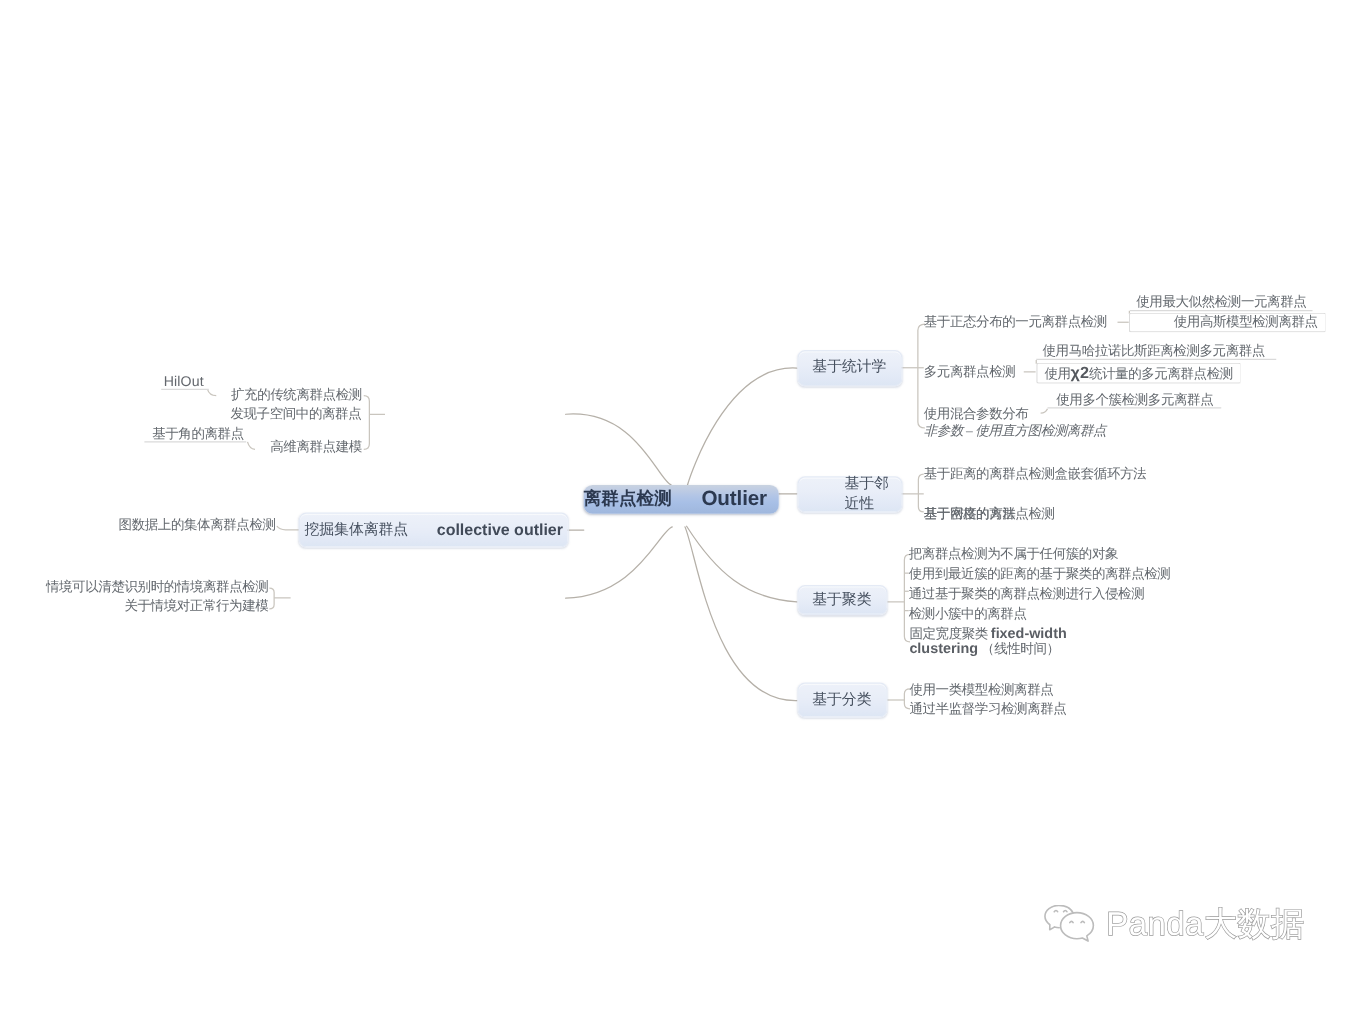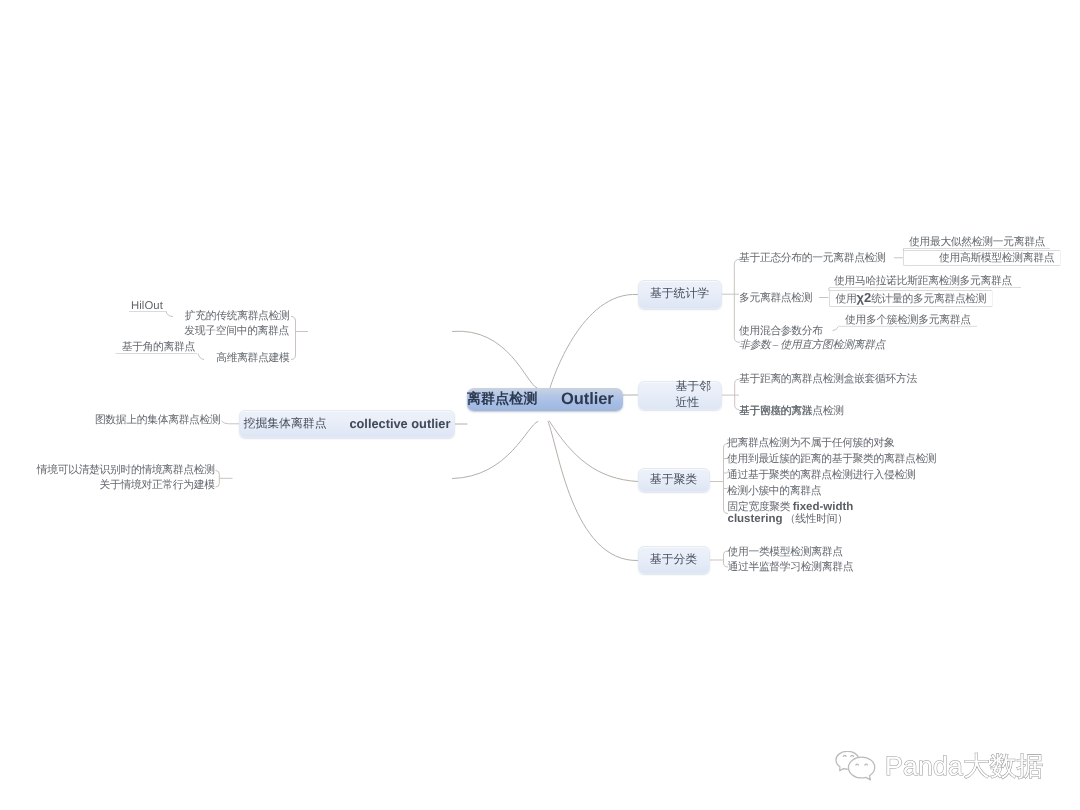--- a/index.html
+++ b/index.html
@@ -37,21 +37,21 @@
   
   .leaf{position:absolute;color:#63686e;font-size:10.8px;white-space:nowrap;
         line-height:13px;letter-spacing:-0.33px;z-index:3;}
   .leaf.r{text-align:right;}
   .leaf .en{font-family:"Liberation Sans",sans-serif;font-weight:bold;letter-spacing:0;font-size:11.5px;color:#5a5e64;}
   .leaf .sans{font-family:"Liberation Sans",sans-serif;font-size:11.3px;letter-spacing:.1px;color:#63676d;}
   .leaf .sym{font-family:"Liberation Sans",sans-serif;font-weight:bold;font-size:13px;letter-spacing:0;color:#55595f;}
   .leaf.boxed{border:1px solid #dcdcdc;border-right-color:#f2f2f2;border-radius:2px;padding:1px 6px 1px 6px;line-height:12px;}
 
   
-  #watermark{position:absolute;left:834px;top:751px;display:flex;align-items:flex-start;z-index:9;}
+  #watermark{position:absolute;left:834px;top:724px;display:flex;align-items:flex-start;z-index:9;}
   #watermark .wm-text{font-family:"Liberation Sans",sans-serif;font-size:26.5px;color:#ffffff;
       letter-spacing:.3px;line-height:30px;
       -webkit-text-stroke:1.1px #9b9b9b;paint-order:stroke fill;}
   #watermark .wm-icon{margin-right:4px;margin-top:0px;display:block;}
 </style>
 </head>
 <body>
 
 <div id="stage">
 

